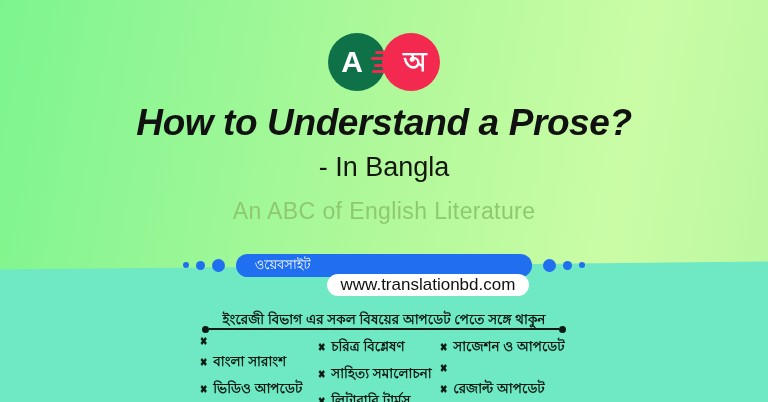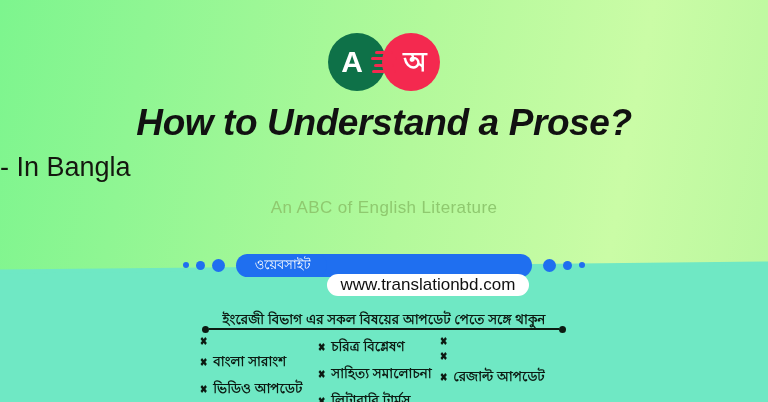--- a/index.html
+++ b/index.html
@@ -58,26 +58,26 @@
   .lines i:nth-child(4){width:24px;margin-left:1px;}
 
   
   .title{
     position:absolute;left:0;right:0;top:104px;text-align:center;
     font-size:37px;font-weight:bold;color:#111111;letter-spacing:-0.4px;
     line-height:1.05;
     font-style:italic;
   }
   .subtitle{
-    position:absolute;left:0;right:0;top:152px;
+    position:absolute;left:0;right:0;top:152px;text-align:center;
     font-size:27px;font-weight:normal;color:#14170f;
   }
   .tagline{
     position:absolute;left:0;right:0;top:198px;text-align:center;
-    font-size:17px;color:#8fc96f;letter-spacing:0.4px;
+    font-size:23px;color:#8fc96f;letter-spacing:0.4px;
   }
 
   
   .web-row{
     position:absolute;left:0;right:0;top:248px;height:34px;
     display:flex;align-items:center;justify-content:center;gap:7px;
   }
   .dot{border-radius:50%;background:#1f6ff0;display:block;}
   .d-sm{width:6px;height:6px;}
   .d-md{width:9px;height:9px;}
@@ -205,20 +205,21 @@
         </div>
         <div class="bn-item">
           <span class="bullet">✖</span>
           <span>লিটারারি টার্মস</span>
         </div>
       </div>
 
       <div class="bn-col c3">
         <div class="bn-item">
           <span class="bullet">✖</span>
+          <span>সাজেশন ও আপডেট</span>
         </div>
         <div class="bn-item">
           <span class="bullet">✖</span>
         </div>
         <div class="bn-item">
           <span class="bullet">✖</span>
           <span>রেজাল্ট আপডেট</span>
         </div>
       </div>
 

